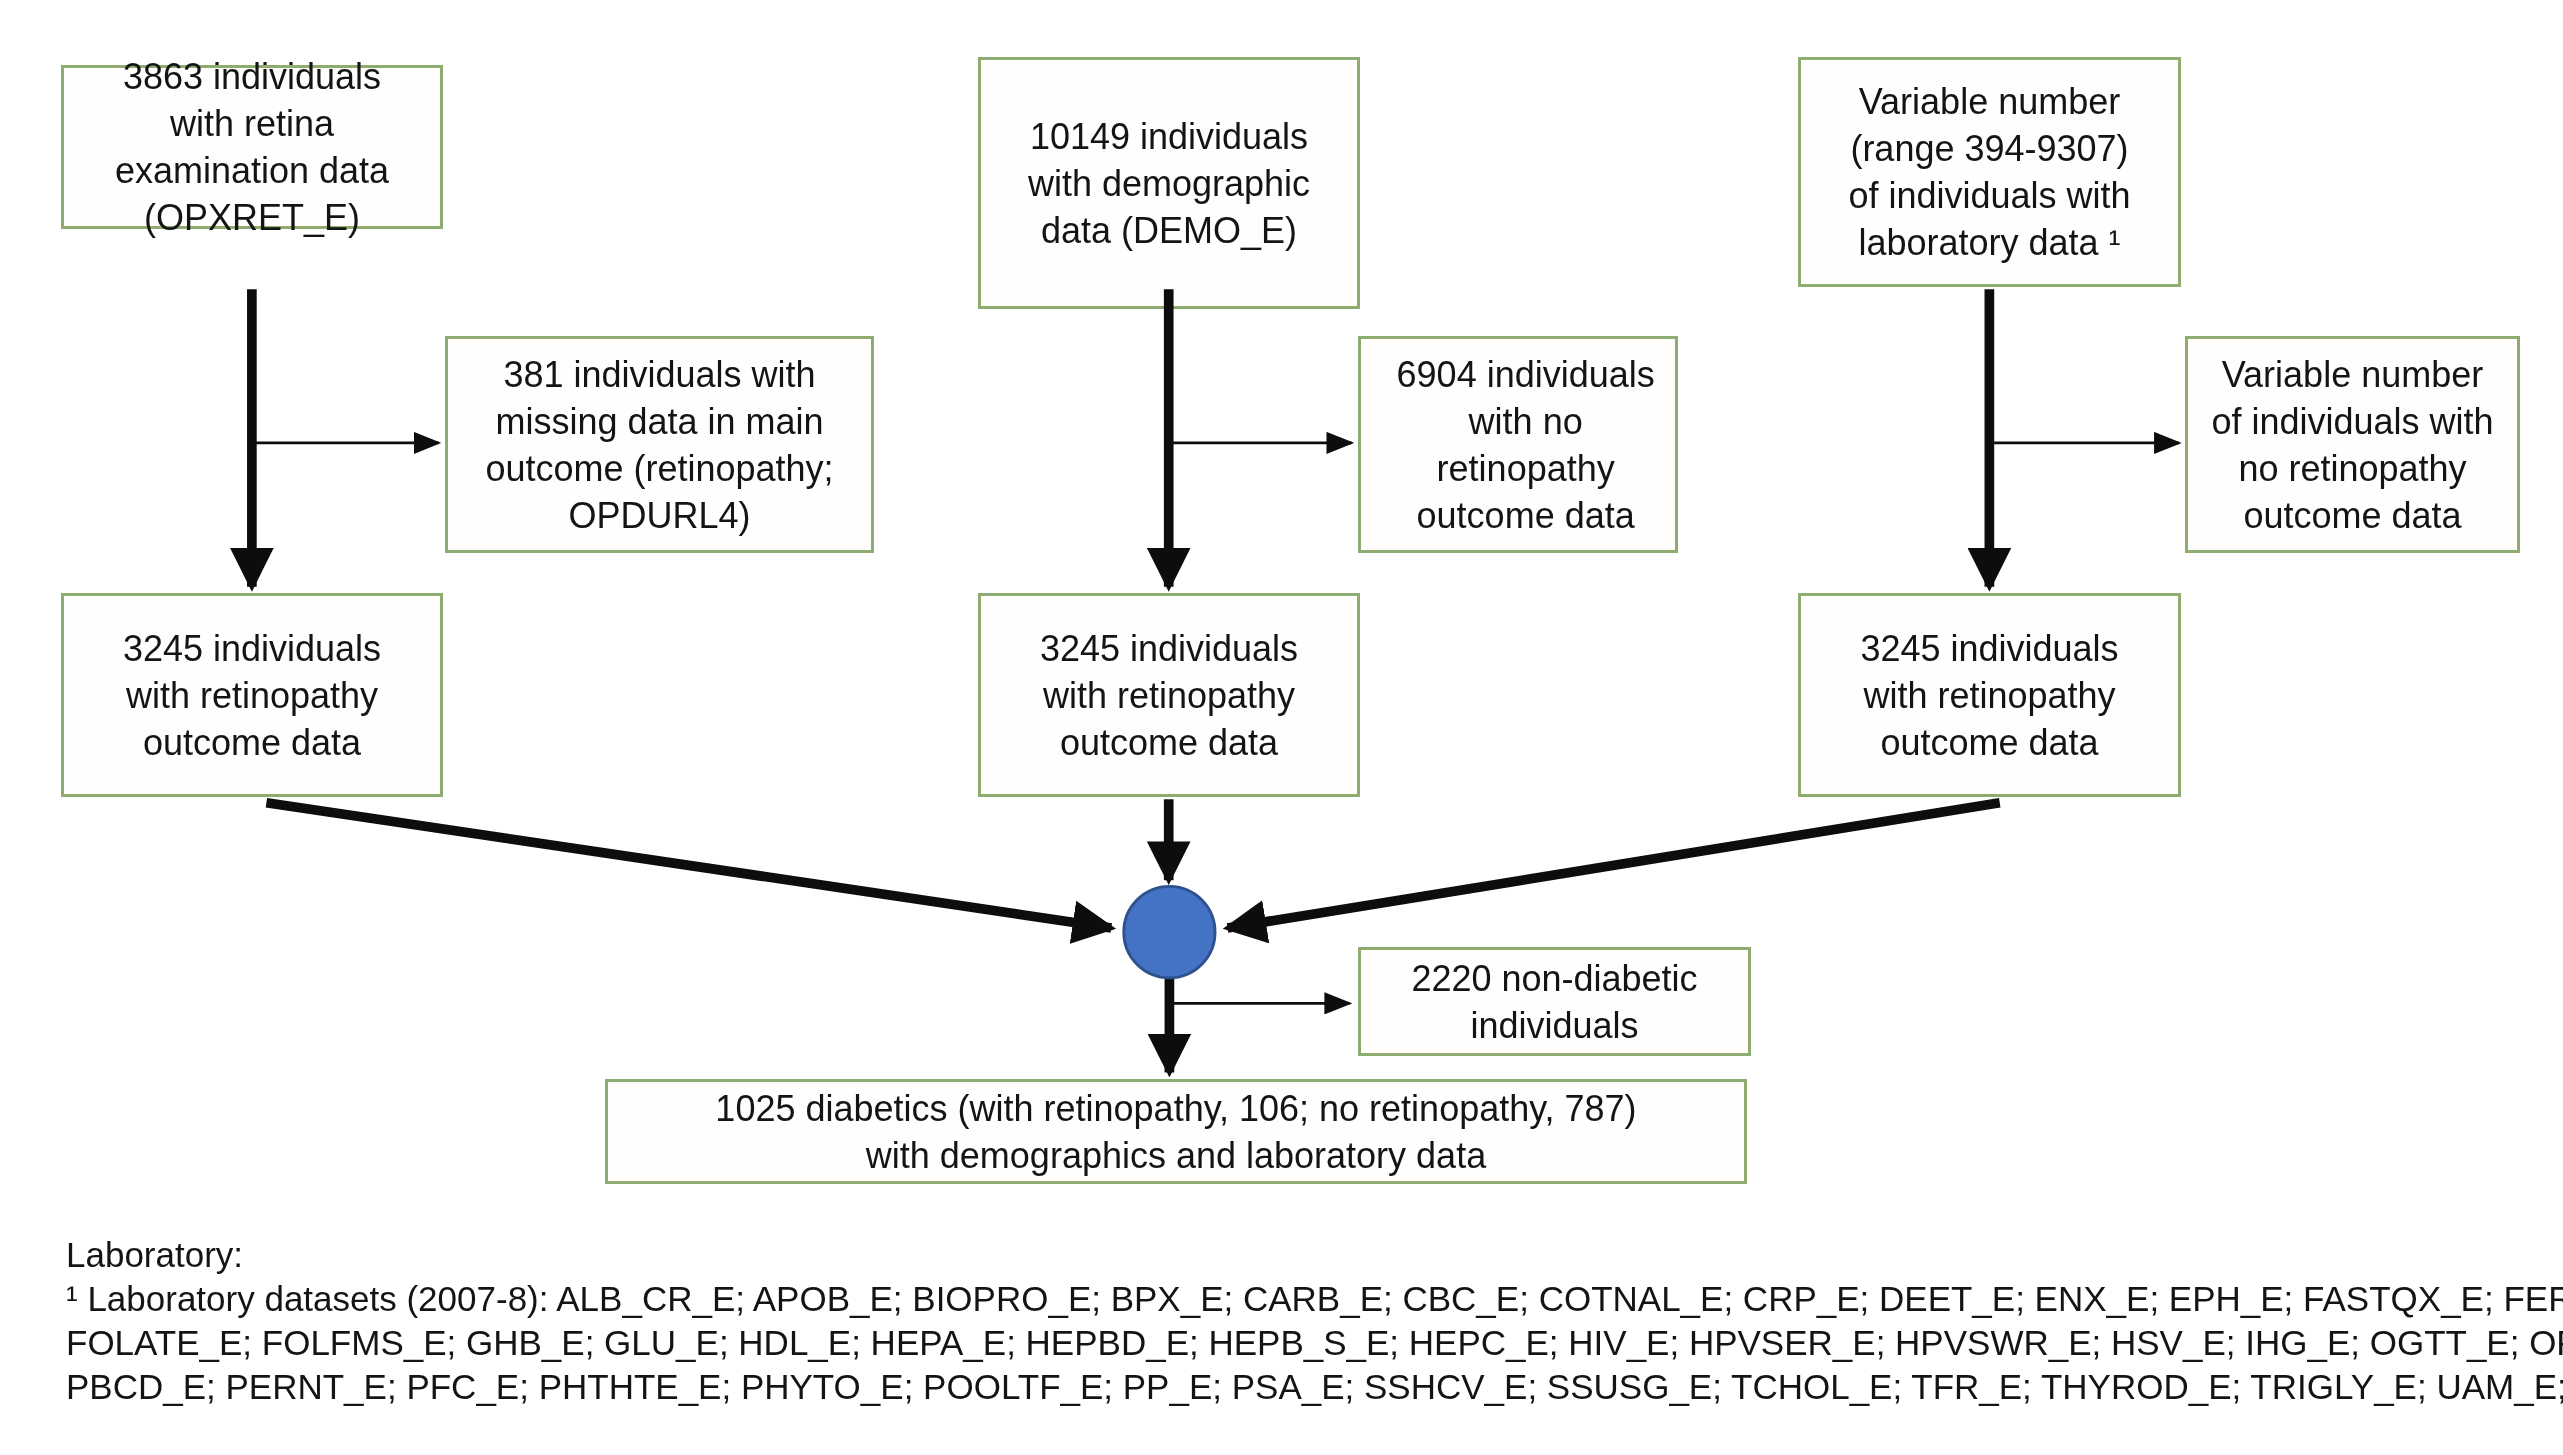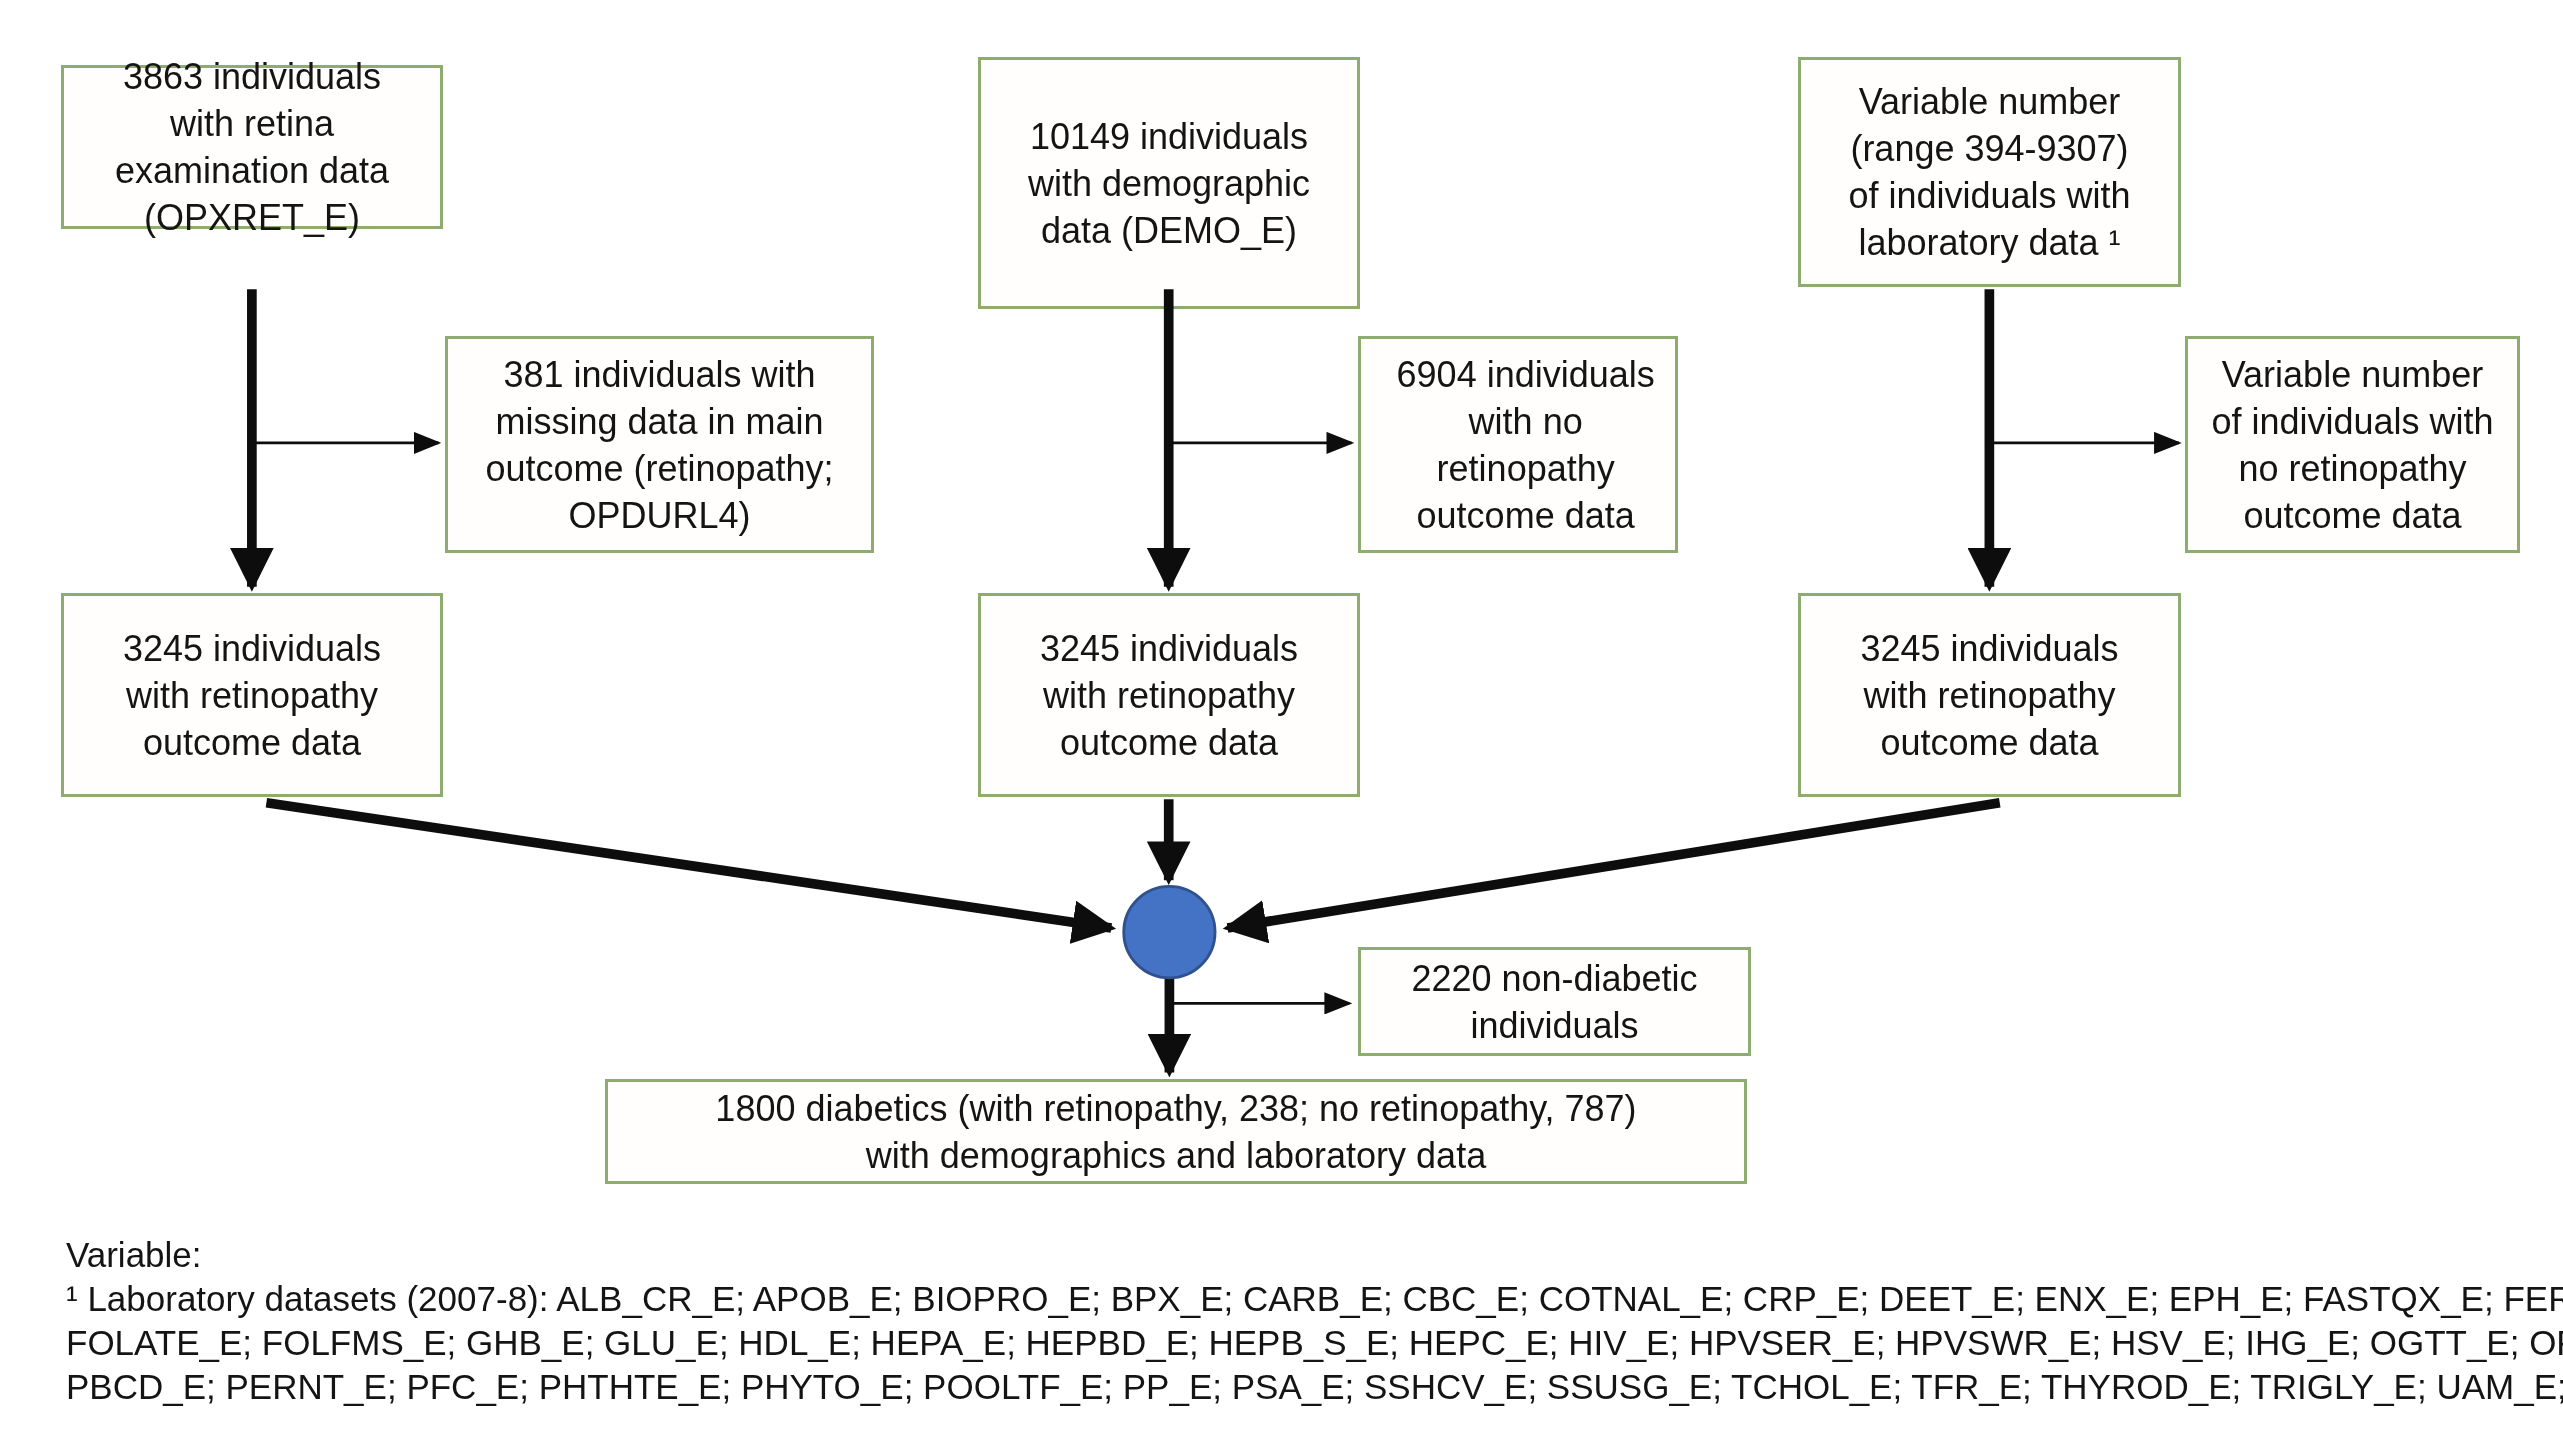--- a/index.html
+++ b/index.html
@@ -102,22 +102,22 @@
 <div class="node" style="left:978px; top:593px; width:382px; height:204px;">3245 individuals
 with retinopathy
 outcome data</div>
 <div class="node" style="left:1798px; top:593px; width:383px; height:204px;">3245 individuals
 with retinopathy
 outcome data</div>
 
 <div class="node" style="left:1358px; top:947px; width:393px; height:109px; z-index:1;">2220 non-diabetic
 individuals</div>
 
-<div class="node" style="left:605px; top:1079px; width:1142px; height:105px; z-index:1;">1800 diabetics (with retinopathy, 238; no retinopathy, 787)
+<div class="node" style="left:605px; top:1079px; width:1142px; height:105px; z-index:1;">1025 diabetics (with retinopathy, 106; no retinopathy, 787)
 with demographics and laboratory data</div>
 
 <div class="footnotes">
-  <div class="footnote-line">Variable:</div>
+  <div class="footnote-line">Laboratory:</div>
   <div class="footnote-line">¹ Laboratory datasets (2007-8): ALB_CR_E; APOB_E; BIOPRO_E; BPX_E; CARB_E; CBC_E; COTNAL_E; CRP_E; DEET_E; ENX_E; EPH_E; FASTQX_E; FERTIN_E;</div>
   <div class="footnote-line">FOLATE_E; FOLFMS_E; GHB_E; GLU_E; HDL_E; HEPA_E; HEPBD_E; HEPB_S_E; HEPC_E; HIV_E; HPVSER_E; HPVSWR_E; HSV_E; IHG_E; OGTT_E; OPD_E; PAH_E;</div>
   <div class="footnote-line">PBCD_E; PERNT_E; PFC_E; PHTHTE_E; PHYTO_E; POOLTF_E; PP_E; PSA_E; SSHCV_E; SSUSG_E; TCHOL_E; TFR_E; THYROD_E; TRIGLY_E; UAM_E; UAS_E;</div>
 </div>
 
 
 </body></html>

